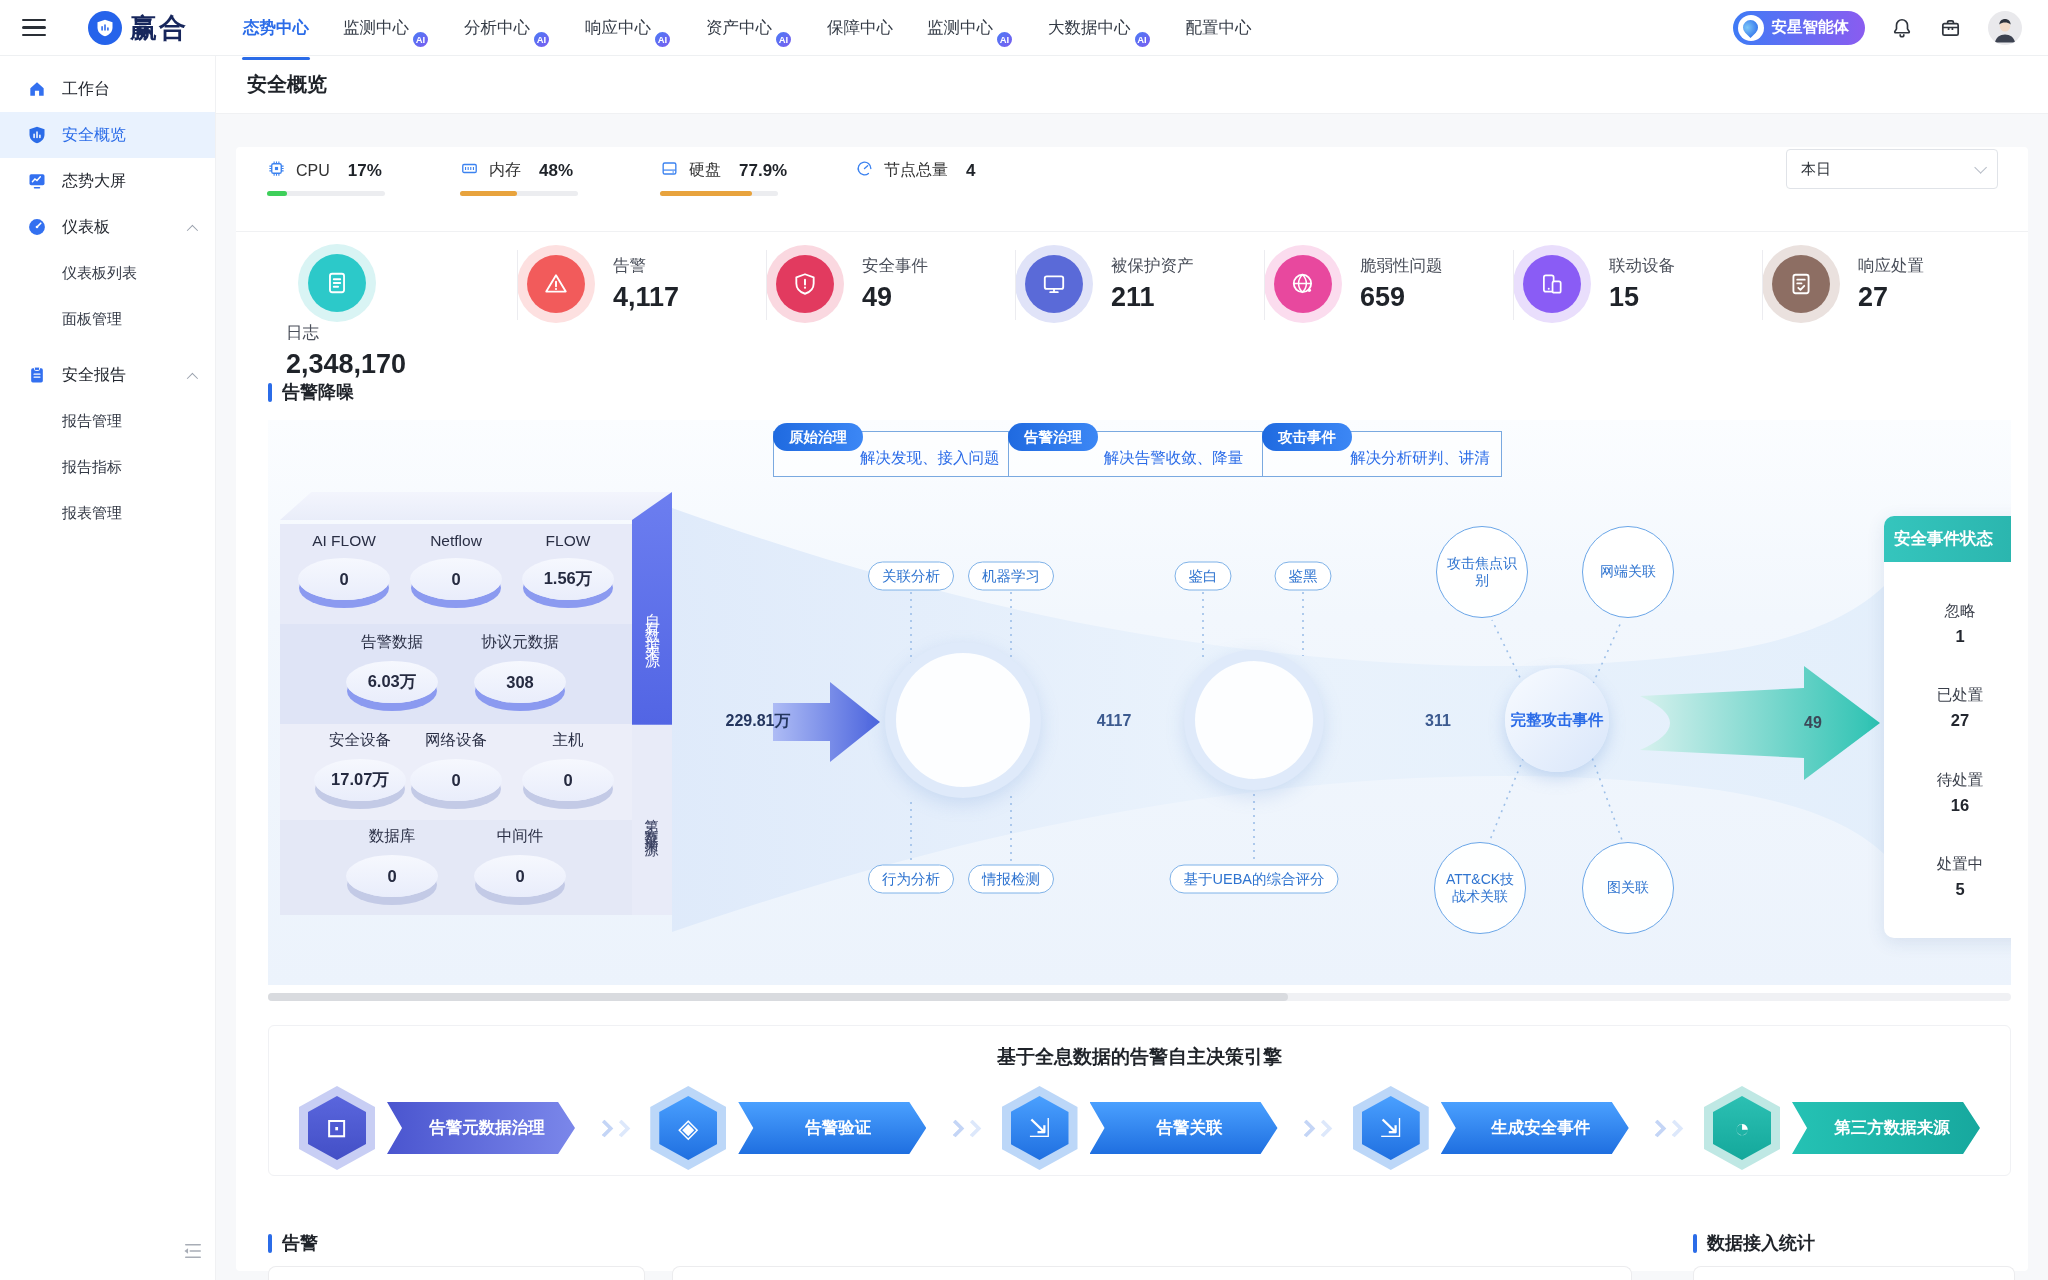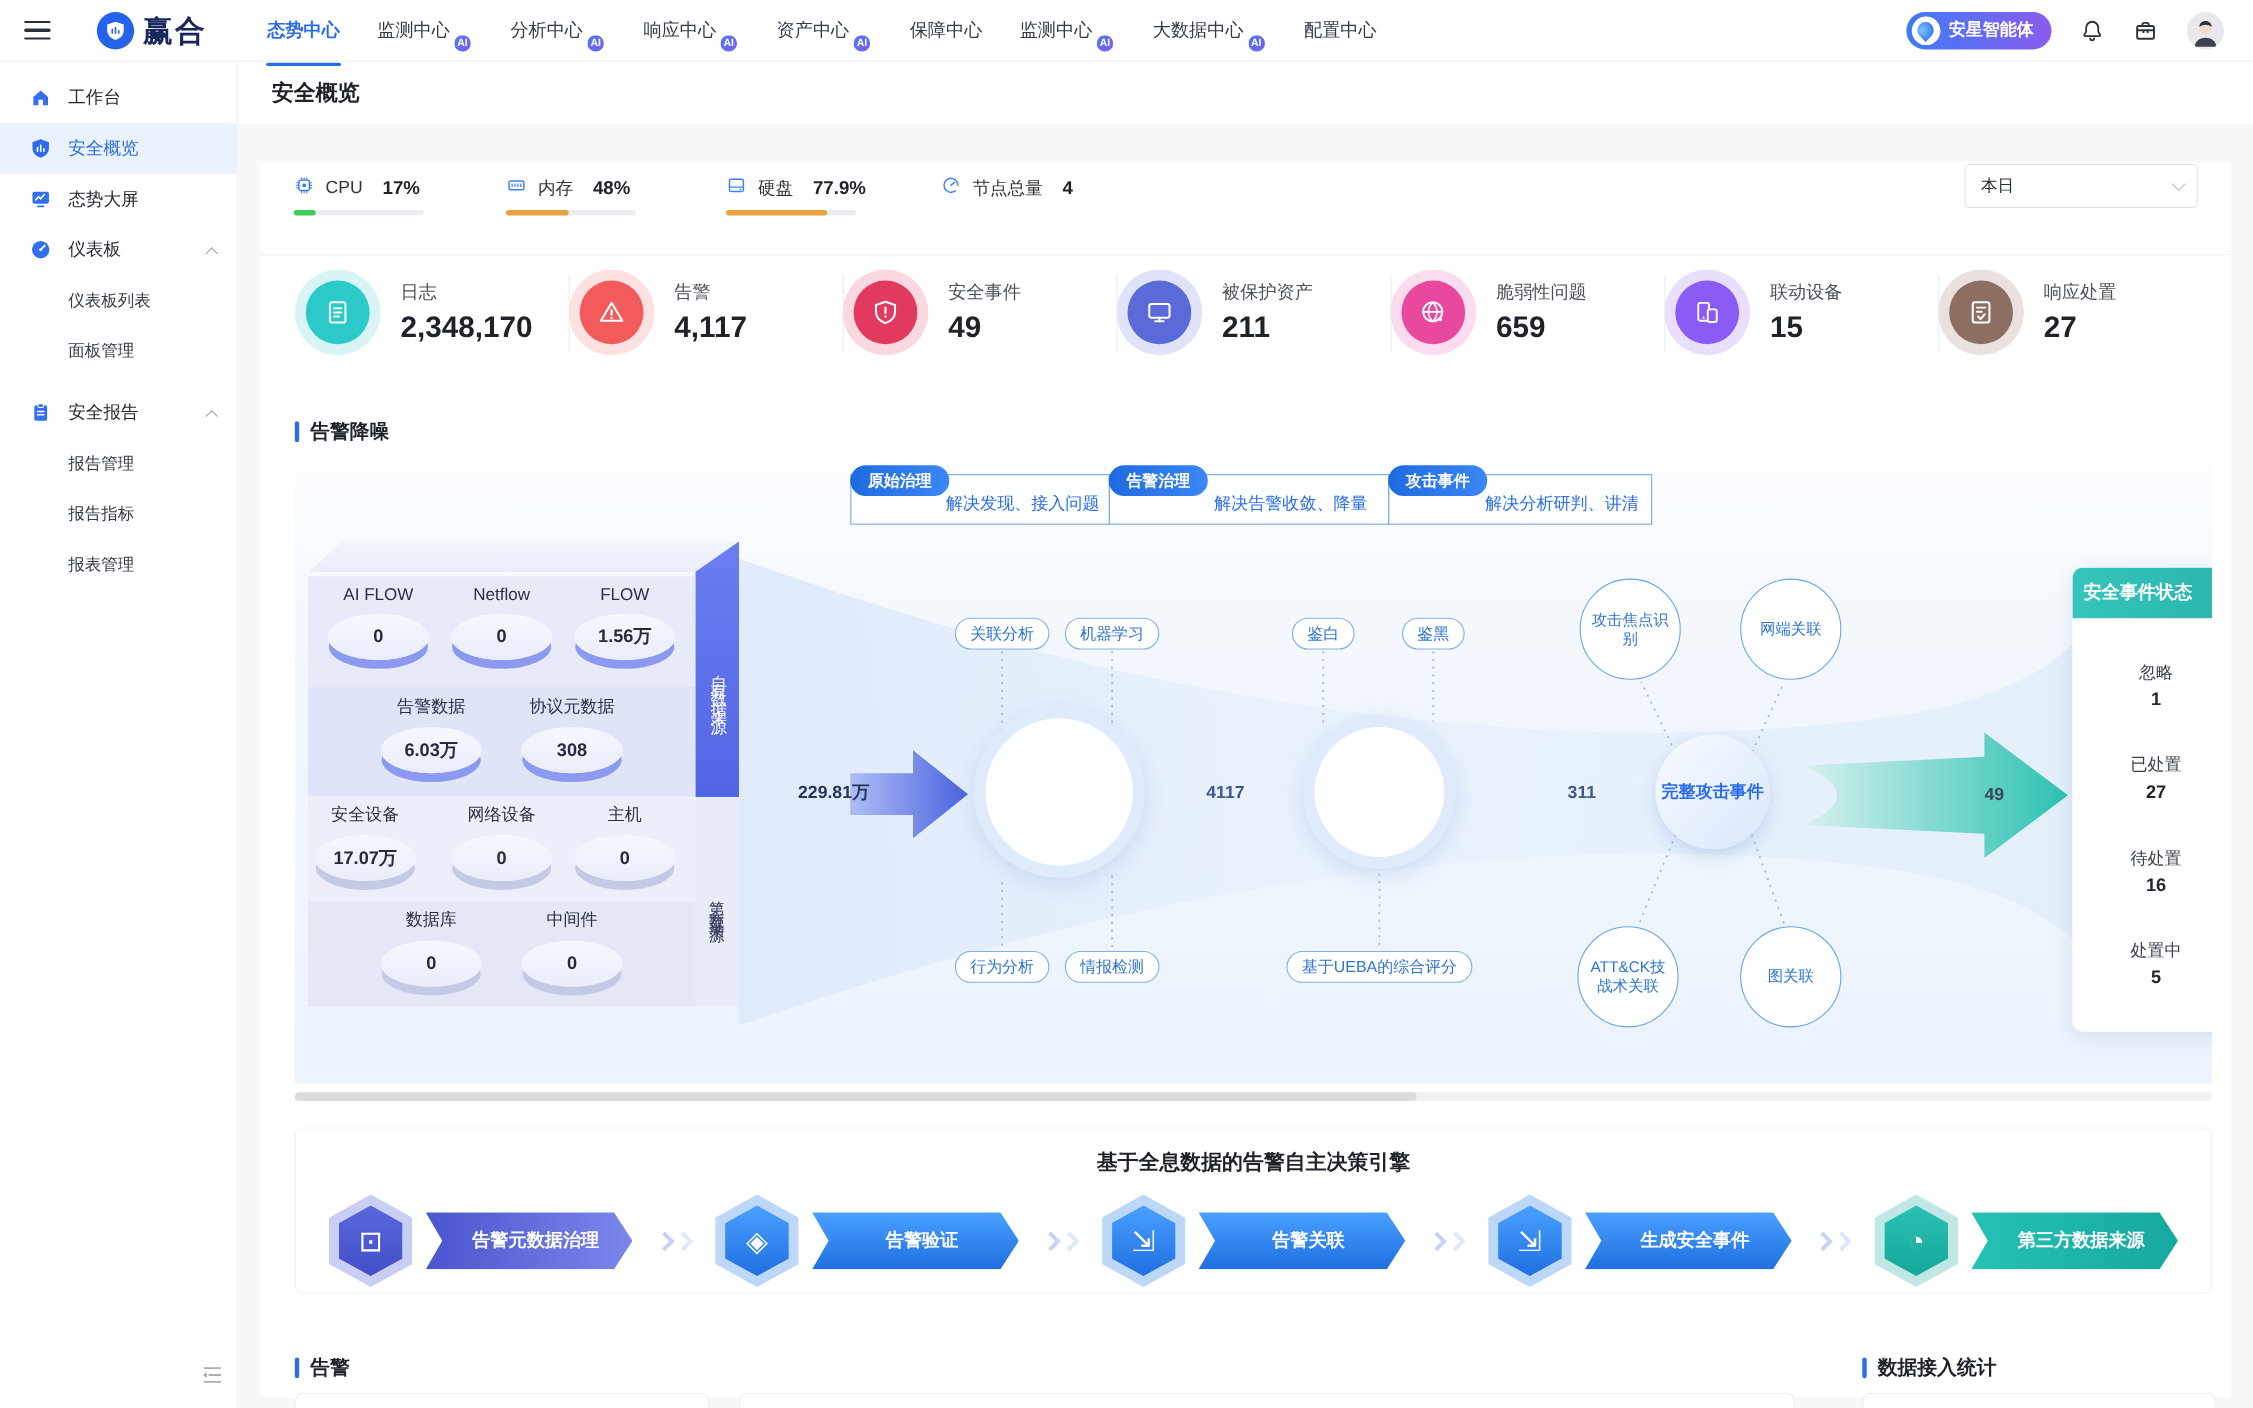--- a/index.html
+++ b/index.html
@@ -347,21 +347,21 @@
       <span class="stat-val">4</span>
     </div>
 
     <div class="select">
       <span>本日</span>
       <span class="dchev"></span>
     </div>
 
     <div class="hline" style="left:0; top:84px; width:1792px; height:1px;"></div>
 
-    <div class="kpi" style="left:32px;">
+    <div class="kpi" style="left:32px;flex-direction:column;">
       <div class="kpi-ring" style="background:#d9f4f4;">
           <div class="kpi-circle" style="background:#2cc9c9;">
         <svg width="26" height="26" viewBox="0 0 24 24">
               <rect x="5.5" y="3.5" width="13" height="17" rx="2" fill="none" stroke="#fff" stroke-width="1.7"></rect>
               <path d="M9 8.5h6M9 12h6M9 15.5h4" stroke="#fff" stroke-width="1.7" stroke-linecap="round"></path>
             </svg>
       </div>
         </div>
       <div class="kpi-txt">
           <div class="kpi-label">日志</div>
@@ -578,21 +578,21 @@
           <div class="cylcol" style="left:112px; top:8px;">
               <div class="cyl-label">告警数据</div>
               <div class="cyl blue">6.03万</div>
             </div>
           <div class="cylcol" style="left:240px; top:8px;">
               <div class="cyl-label">协议元数据</div>
               <div class="cyl blue">308</div>
             </div>
         </div>
         <div class="src-group" style="top:232px; height:96px; background:#eceef9;">
-          <div class="cylcol" style="left:52px; top:6px;">
+          <div class="cylcol" style="left:80px; top:6px;">
               <div class="cyl-label">安全设备</div>
               <div class="cyl gray">17.07万</div>
             </div>
           <div class="cylcol" style="left:176px; top:6px;">
               <div class="cyl-label">网络设备</div>
               <div class="cyl gray">0</div>
             </div>
           <div class="cylcol" style="left:288px; top:6px;">
               <div class="cyl-label">主机</div>
               <div class="cyl gray">0</div>

